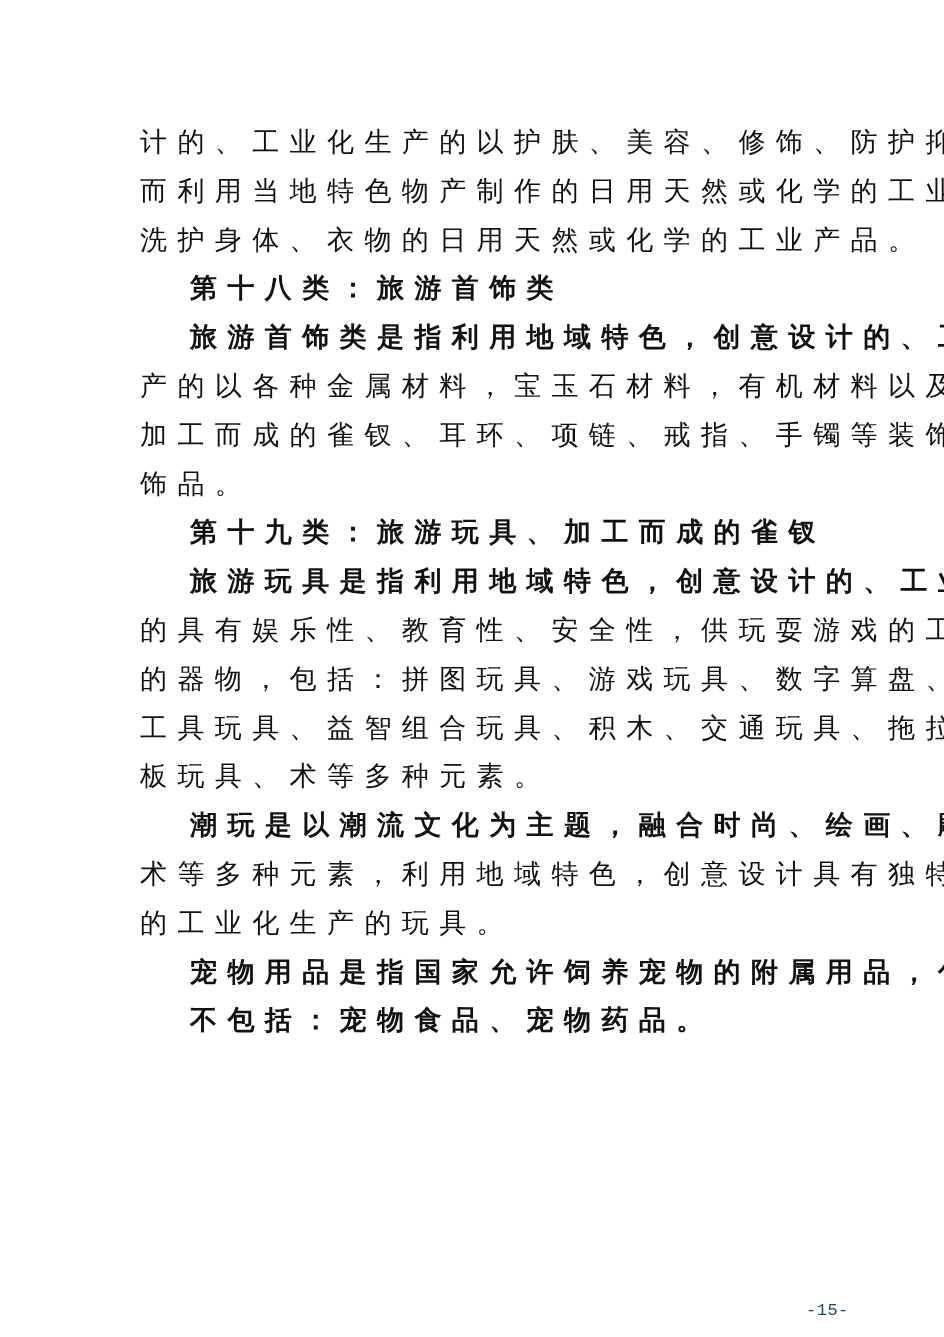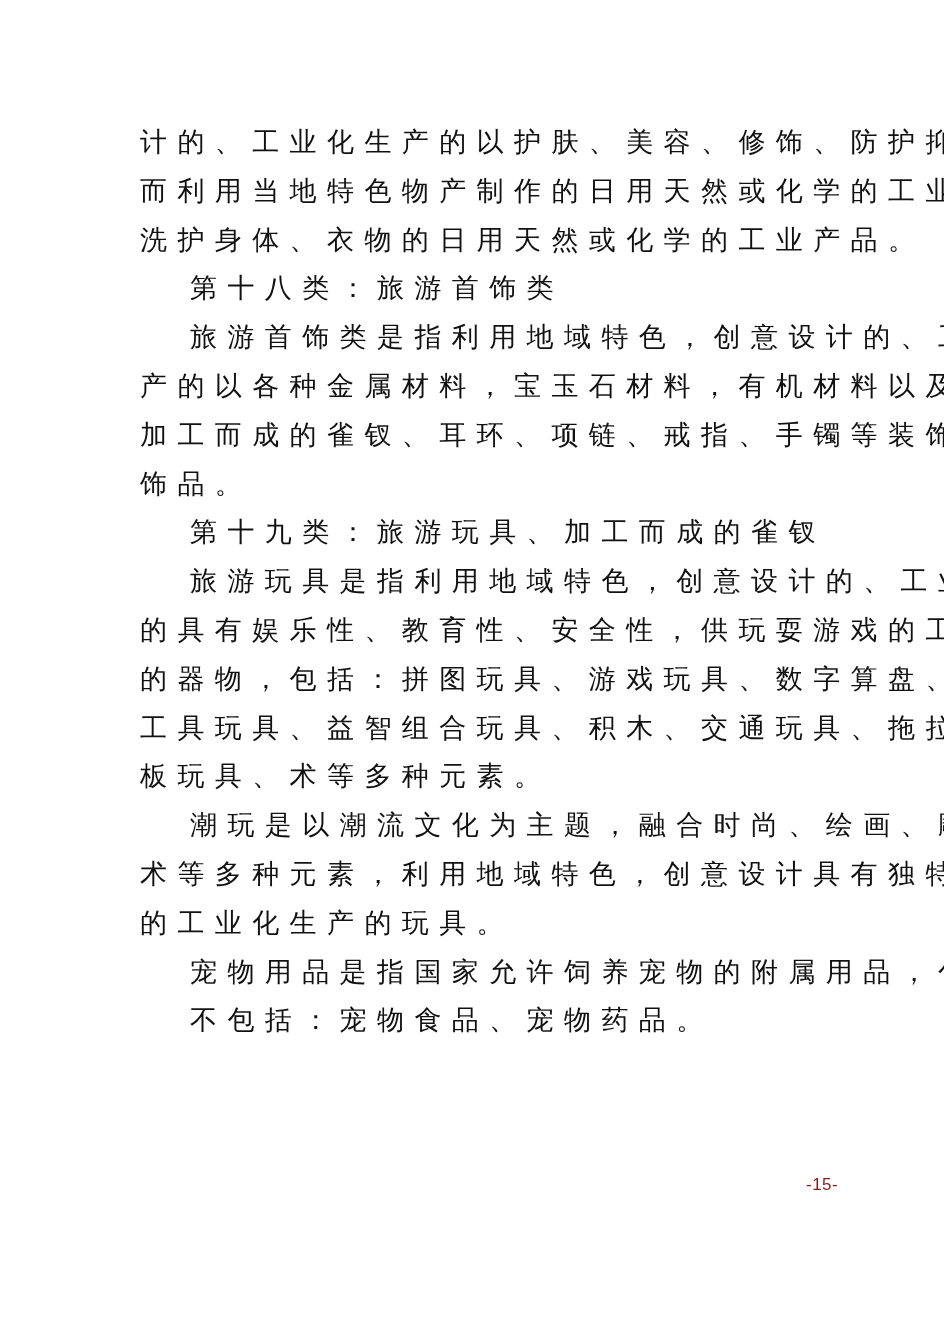--- a/index.html
+++ b/index.html
@@ -29,29 +29,29 @@
     width: 648px;
   }
   .line {
     height: 48.8px;
     line-height: 48.8px;
     font-size: 27px;
     letter-spacing: 10.4px;
     white-space: nowrap;
     overflow: visible;
   }
-  .indent { padding-left: 50px; }
+  .indent { padding-left: 50px; font-weight: bold; }
   .heading { }
   .page-number {
     position: absolute;
     left: 806px;
-    top: 1175px;
-    font-family: Liberation Sans, sans-serif;
+    top: 1301px;
+    font-family: Liberation Mono, monospace;
     font-size: 17px;
-    color: #7f1d1d;
+    color: #0c4a6e;
     letter-spacing: 0.5px;
   }
 </style>
 </head>
 <body>
 
 <div class="page">
   <div class="content">
     <div class="line">计的、工业化生产的以护肤、美容、修饰、防护抑菌为目的</div>
     <div class="line">而利用当地特色物产制作的日用天然或化学的工业产品和</div>

